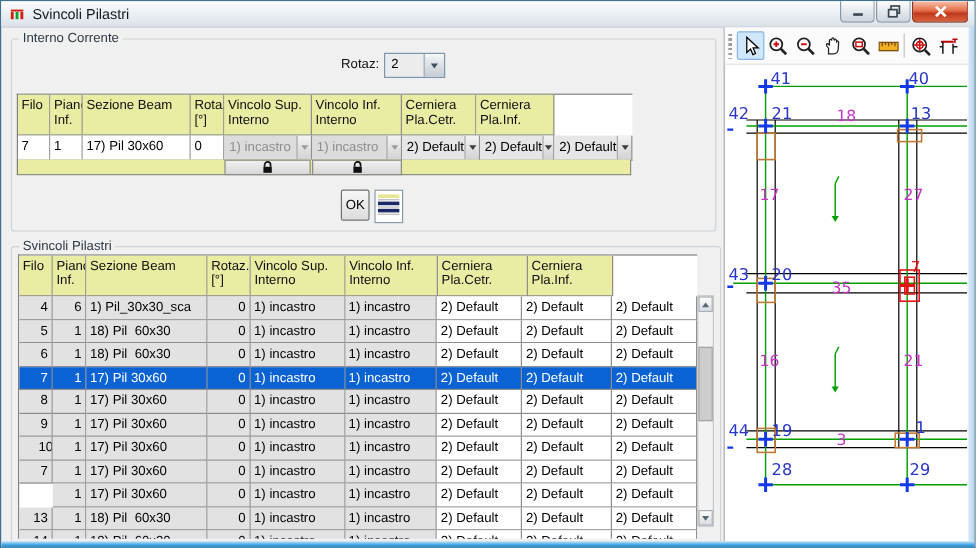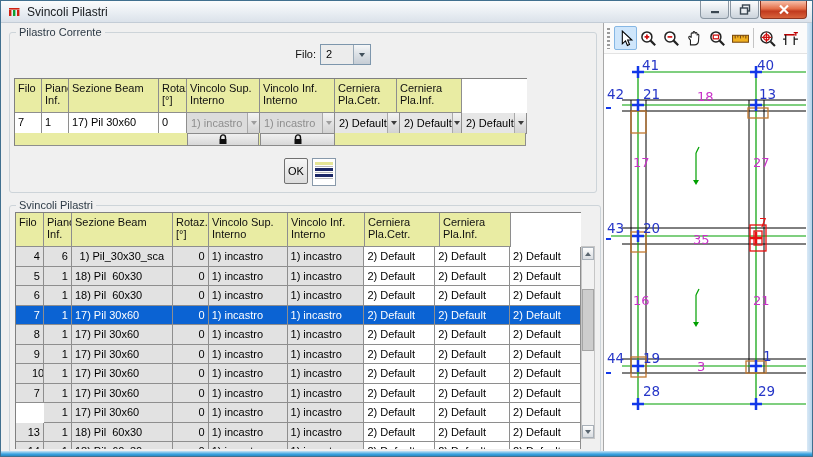--- a/index.html
+++ b/index.html
@@ -127,23 +127,23 @@
       </svg>
     </div>
     <div class="winbtn close">
       <svg width="12" height="11" viewBox="0 0 12 11">
         <path d="M2,1.5 L10,9.5 M10,1.5 L2,9.5" stroke="#fff" stroke-width="2.2"></path>
       </svg>
     </div>
   </div>
 
   <div class="groupbox gb1">
-    <span class="gb-label">Pilastro Corrente</span>
-  </div>
-  <div class="piano-label">Filo:</div>
+    <span class="gb-label">Interno Corrente</span>
+  </div>
+  <div class="piano-label">Rotaz:</div>
   <div class="combo">
     <div class="val">2</div>
     <div class="arrow">
         <div class="tri-down"></div>
       </div>
   </div>
 
   <div id="toptable" class="tbl" style="left:13px; top:77px; width:513px;">
       <div class="trow thead" style="height: 34px;">
         <div class="tcell" style="width: 27px;">Filo</div>
@@ -204,21 +204,21 @@
         <div class="tcell" style="width: 101px;">Sezione Beam</div>
         <div class="tcell" style="width: 36px;">Rotaz. [°]</div>
         <div class="tcell" style="width: 79px;">Vincolo Sup. Interno</div>
         <div class="tcell" style="width: 77px;">Vincolo Inf. Interno</div>
         <div class="tcell" style="width: 75px;">Cerniera Pla.Cetr.</div>
         <div class="tcell" style="width: 71px;">Cerniera Pla.Inf.</div>
       </div>
       <div class="trow" style="height: 19.5px;">
         <div class="tcell cell-gray al-r" style="width: 28px; line-height: 18px;">4</div>
         <div class="tcell cell-gray al-r" style="width: 28px; line-height: 18px;">6</div>
-        <div class="tcell cell-gray" style="width: 101px; line-height: 18px; text-align: center;">1) Pil_30x30_sca</div>
+        <div class="tcell cell-gray" style="width: 101px; line-height: 18px;">1) Pil_30x30_sca</div>
         <div class="tcell cell-gray al-r" style="width: 36px; line-height: 18px;">0</div>
         <div class="tcell cell-gray" style="width: 79px; line-height: 18px;">1) incastro</div>
         <div class="tcell cell-gray" style="width: 77px; line-height: 18px;">1) incastro</div>
         <div class="tcell cell-white" style="width: 71px; line-height: 18px;">2) Default</div>
         <div class="tcell cell-white" style="width: 75px; line-height: 18px;">2) Default</div>
         <div class="tcell cell-white" style="width: 71px; line-height: 18px;">2) Default</div>
       </div>
       <div class="trow" style="height: 19.5px;">
         <div class="tcell cell-gray al-r" style="width: 28px; line-height: 18px;">5</div>
         <div class="tcell cell-gray al-r" style="width: 28px; line-height: 18px;">1</div>

